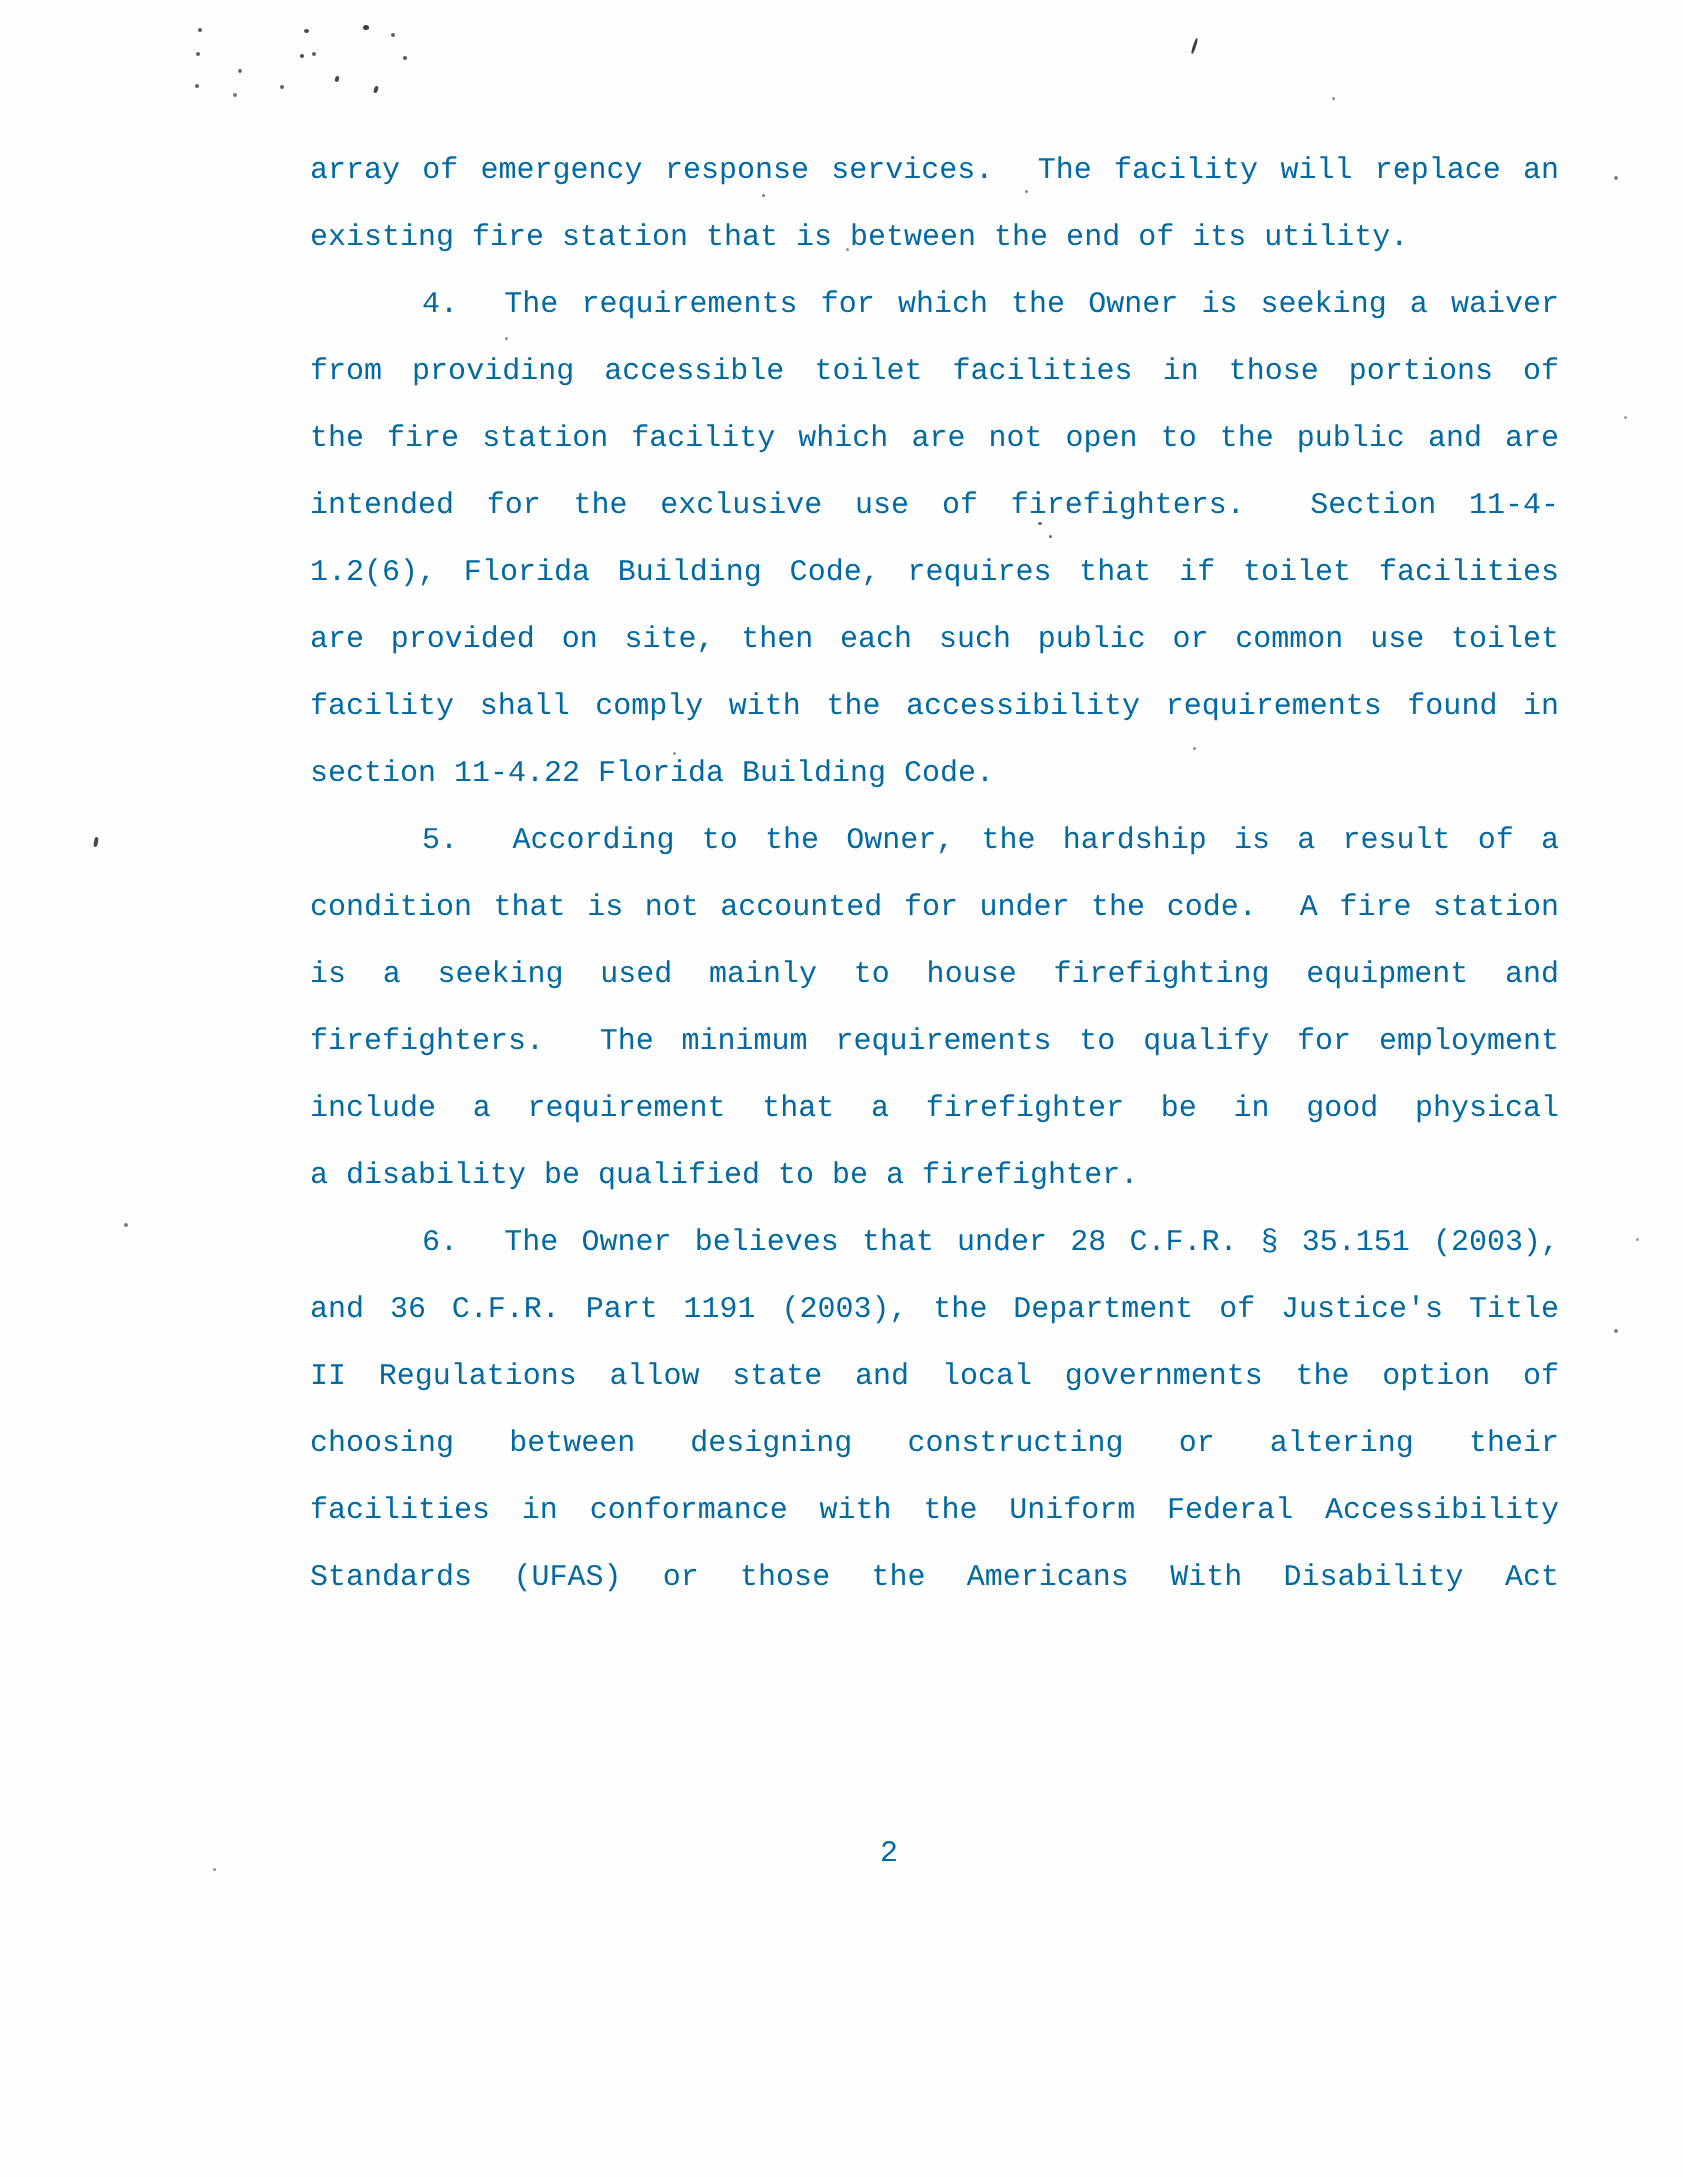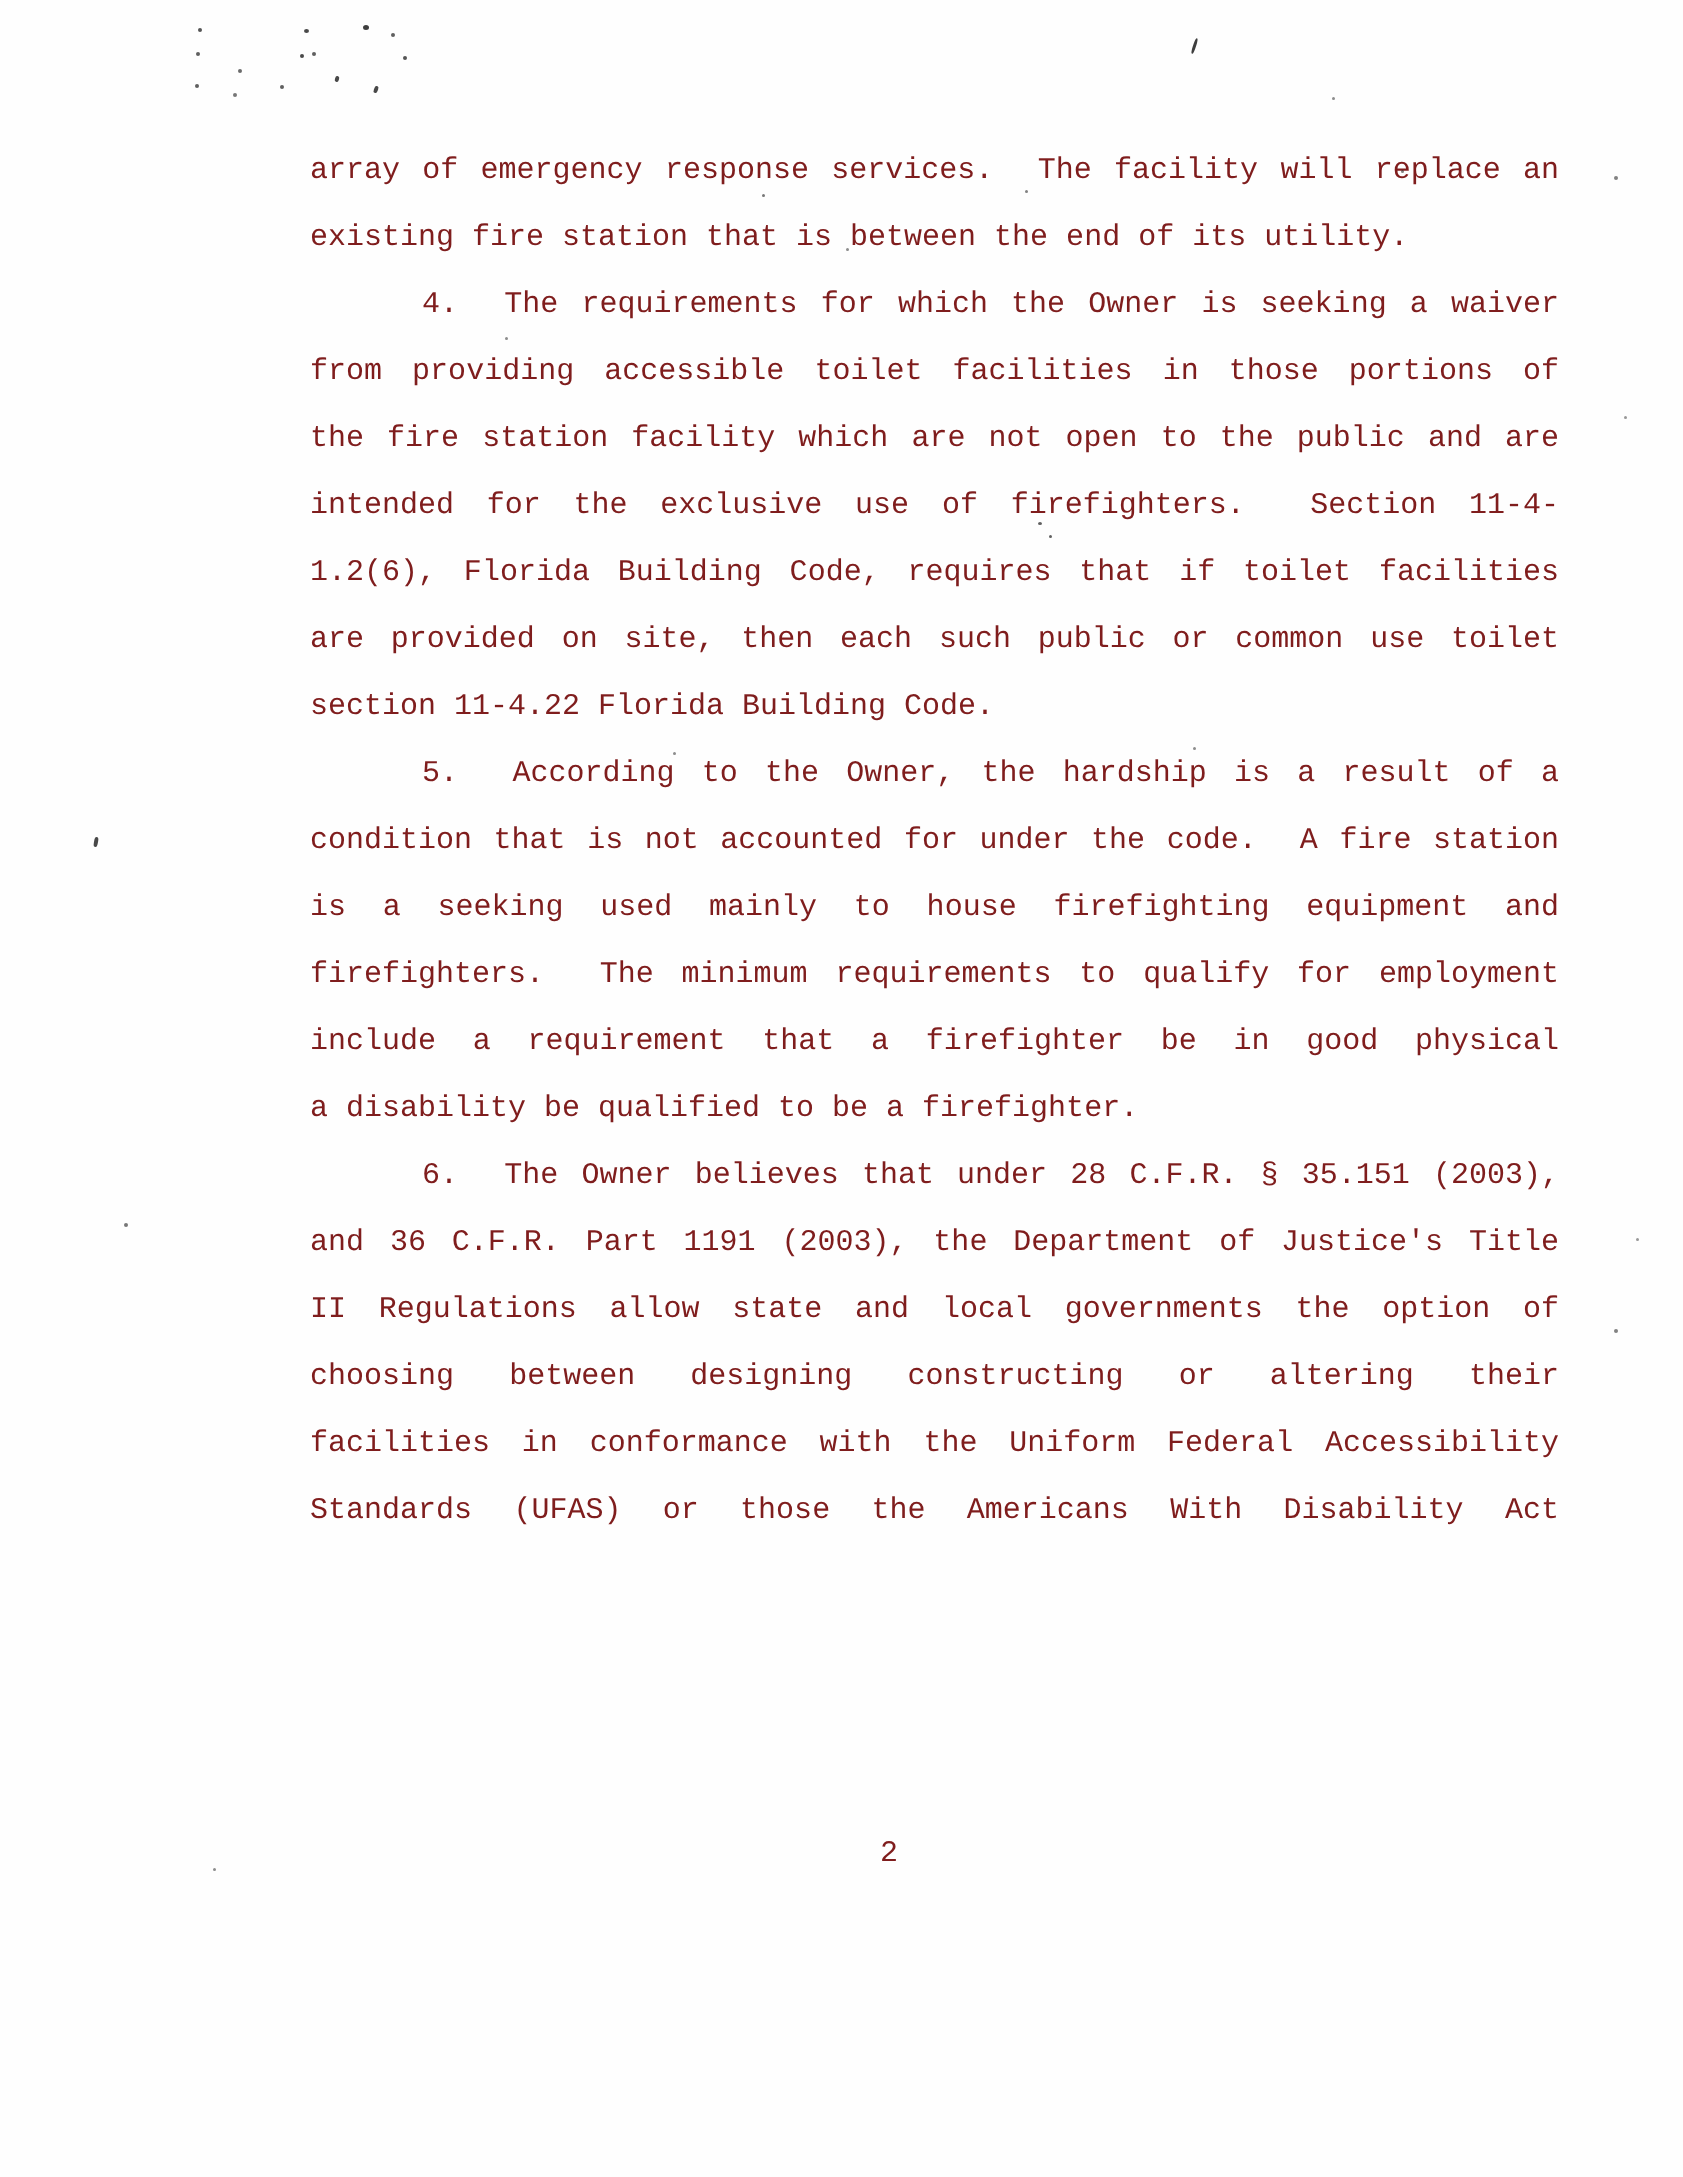--- a/index.html
+++ b/index.html
@@ -2,21 +2,21 @@
 <html><head>
 <meta charset="utf-8">
 <style>
   html,body{margin:0;padding:0;background:#ffffff;}
   .page{
     position:relative;
     width:1683px;
     height:2177px;
     background:#fefefe;
     font-family:"Liberation Mono","DejaVu Sans Mono",monospace;
-    color:#7f1d1d;
+    color:#0369a1;
     overflow:hidden;
   }
   .content{
     position:absolute;
     left:310px;
     top:138px;
     width:1249px;
   }
   .line{
     height:67px;
@@ -55,20 +55,21 @@
 <div class="page">
   <div class="content" id="lines-container">
       <div class="line justify">array of emergency response services.&nbsp; The facility will replace an</div>
       <div class="line">existing fire station that is between the end of its utility.</div>
       <div class="line justify indent">4.&nbsp; The requirements for which the Owner is seeking a waiver</div>
       <div class="line justify">from providing accessible toilet facilities in those portions of</div>
       <div class="line justify">the fire station facility which are not open to the public and are</div>
       <div class="line justify">intended for the exclusive use of firefighters.&nbsp; Section 11-4-</div>
       <div class="line justify">1.2(6), Florida Building Code, requires that if toilet facilities</div>
       <div class="line justify">are provided on site, then each such public or common use toilet</div>
+      <div class="line justify">facility shall comply with the accessibility requirements found in</div>
       <div class="line">section 11-4.22 Florida Building Code.</div>
       <div class="line justify indent">5.&nbsp; According to the Owner, the hardship is a result of a</div>
       <div class="line justify">condition that is not accounted for under the code.&nbsp; A fire station</div>
       <div class="line justify">is a seeking used mainly to house firefighting equipment and</div>
       <div class="line justify">firefighters.&nbsp; The minimum requirements to qualify for employment</div>
       <div class="line justify">include a requirement that a firefighter be in good physical</div>
       <div class="line">a disability be qualified to be a firefighter.</div>
       <div class="line justify indent">6.&nbsp; The Owner believes that under 28 C.F.R. § 35.151 (2003),</div>
       <div class="line justify">and 36 C.F.R. Part 1191 (2003), the Department of Justice's Title</div>
       <div class="line justify">II Regulations allow state and local governments the option of</div>

